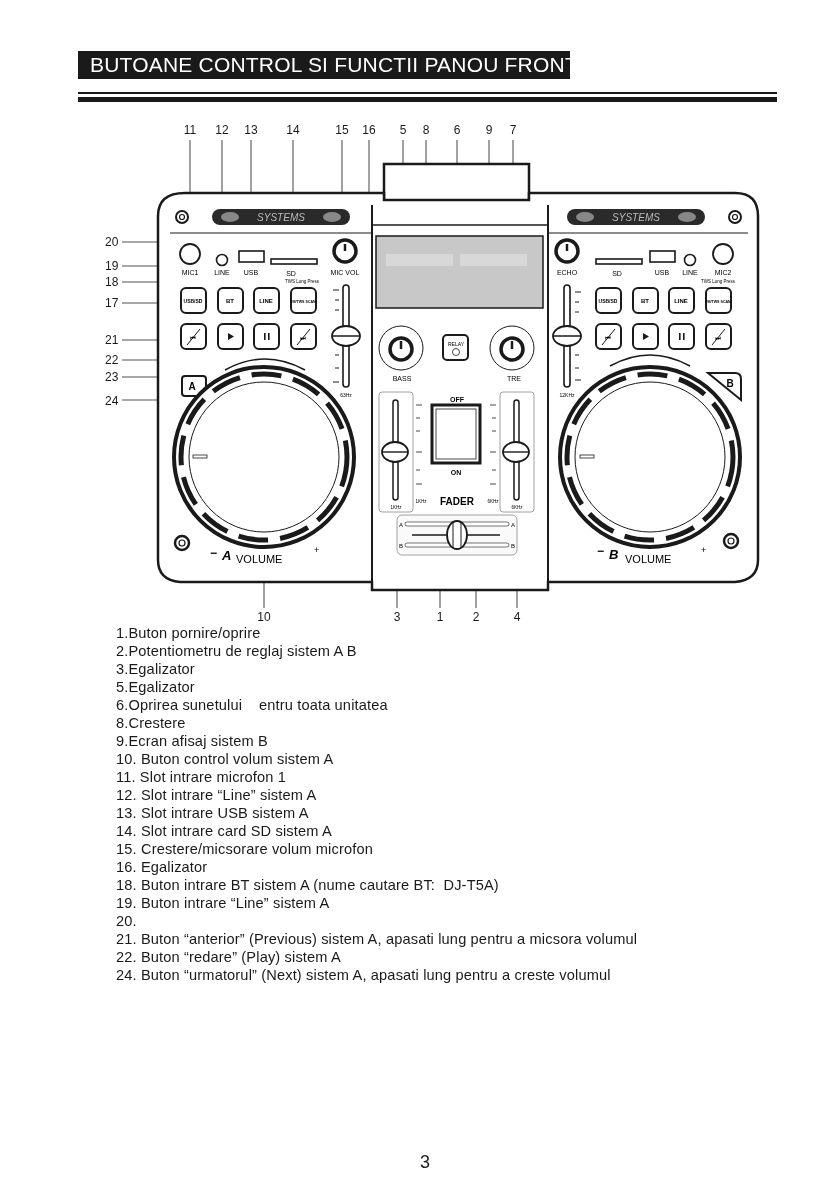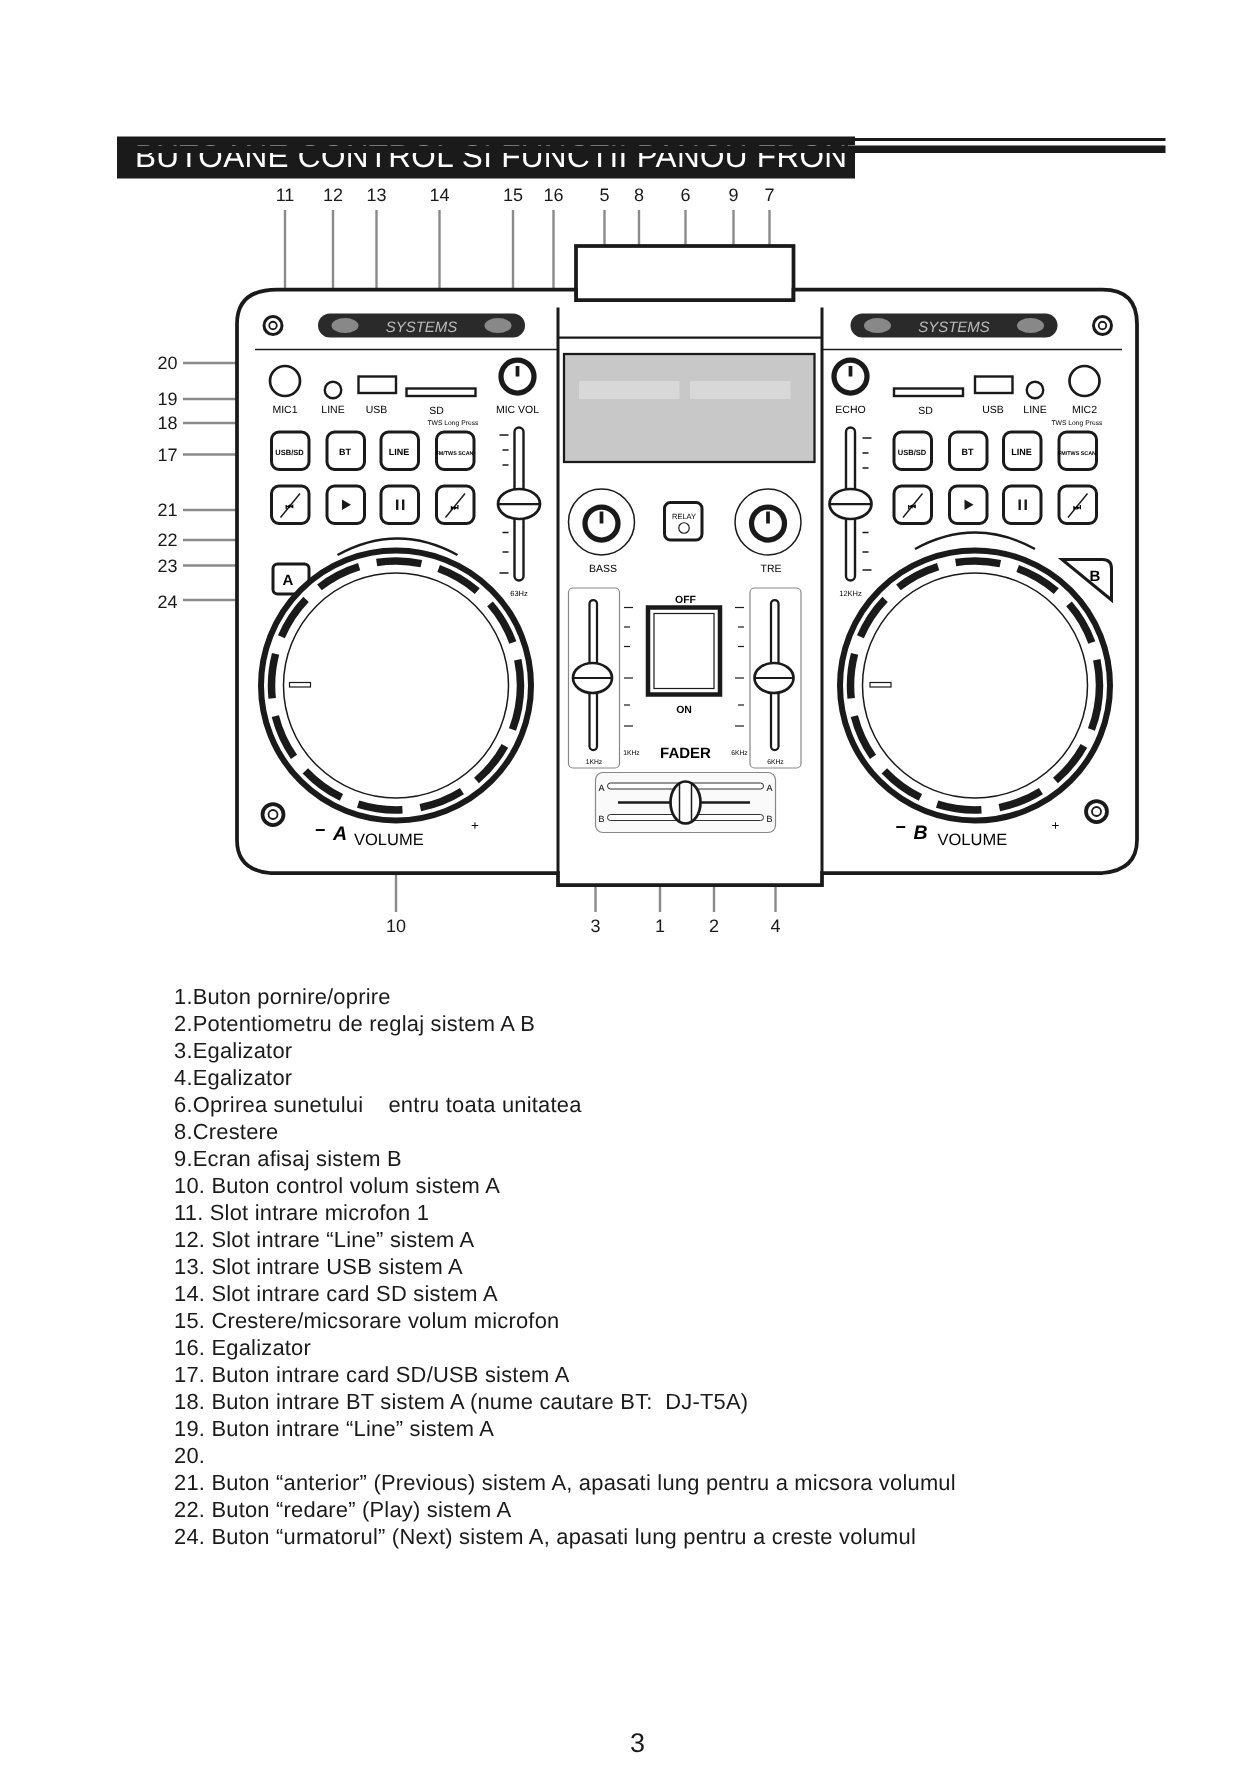--- a/index.html
+++ b/index.html
@@ -1,21 +1,21 @@
 <!DOCTYPE html>
 <html><head>
 <meta charset="utf-8">
 <style>
   html, body { margin:0; padding:0; background:#fff; }
   body { width:839px; height:1191px; position:relative; overflow:hidden; font-family:"Liberation Sans", sans-serif; color:#1a1a1a; }
-  .title-bar { position:absolute; left:78px; top:51px; width:492px; height:28px; background:#1a1a1a; color:#fff; font-size:21px; line-height:28px; padding-left:12px; box-sizing:border-box; letter-spacing:0.2px; white-space:nowrap;margin-top:40px; }
+  .title-bar { position:absolute; left:78px; top:51px; width:492px; height:28px; background:#1a1a1a; color:#fff; font-size:21px; line-height:28px; padding-left:12px; box-sizing:border-box; letter-spacing:0.2px; white-space:nowrap; }
   .rule-thin { position:absolute; left:78px; top:92px; width:699px; height:2px; background:#1a1a1a; }
   .rule-thick { position:absolute; left:78px; top:97px; width:699px; height:5px; background:#1a1a1a; }
   #diagram { position:absolute; left:0; top:110px; }
-  .legend { position:absolute; left:116px; top:656px; font-size:14.6px; line-height:18px; letter-spacing:0.15px; }
+  .legend { position:absolute; left:116px; top:624px; font-size:14.6px; line-height:18px; letter-spacing:0.15px; }
   .legend div { white-space:pre; height:18px; }
   .page-number { position:absolute; left:420px; top:1152px; font-size:18px; }
   svg text { font-family:"Liberation Sans", sans-serif; }
 </style>
 </head>
 <body>
 
 <div class="title-bar">BUTOANE CONTROL SI FUNCTII PANOU FRONTAL</div>
 <div class="rule-thin"></div>
 <div class="rule-thick"></div>
@@ -327,32 +327,31 @@
   <text x="597" y="555" font-size="12" font-weight="bold">−</text>
   <text x="609" y="559" font-size="13" font-weight="bold" font-style="italic">B</text>
   <text x="625" y="563" font-size="11">VOLUME</text>
   <text x="701" y="553" font-size="9">+</text>
 </svg>
 
 <div class="legend">
   <div>1.Buton pornire/oprire</div>
   <div>2.Potentiometru de reglaj sistem A B</div>
   <div>3.Egalizator</div>
-  <div>4.Egalizator</div>
+  <div>5.Egalizator</div>
   <div>6.Oprirea sunetului    entru toata unitatea</div>
   <div>8.Crestere</div>
   <div>9.Ecran afisaj sistem B</div>
   <div>10. Buton control volum sistem A</div>
   <div>11. Slot intrare microfon 1</div>
   <div>12. Slot intrare “Line” sistem A</div>
   <div>13. Slot intrare USB sistem A</div>
   <div>14. Slot intrare card SD sistem A</div>
   <div>15. Crestere/micsorare volum microfon</div>
   <div>16. Egalizator</div>
-  <div>17. Buton intrare card SD/USB sistem A</div>
   <div>18. Buton intrare BT sistem A (nume cautare BT:  DJ-T5A)</div>
   <div>19. Buton intrare “Line” sistem A</div>
   <div>20.</div>
   <div>21. Buton “anterior” (Previous) sistem A, apasati lung pentru a micsora volumul</div>
   <div>22. Buton “redare” (Play) sistem A</div>
   <div>24. Buton “urmatorul” (Next) sistem A, apasati lung pentru a creste volumul</div>
 </div>
 
 <div class="page-number">3</div>
 

